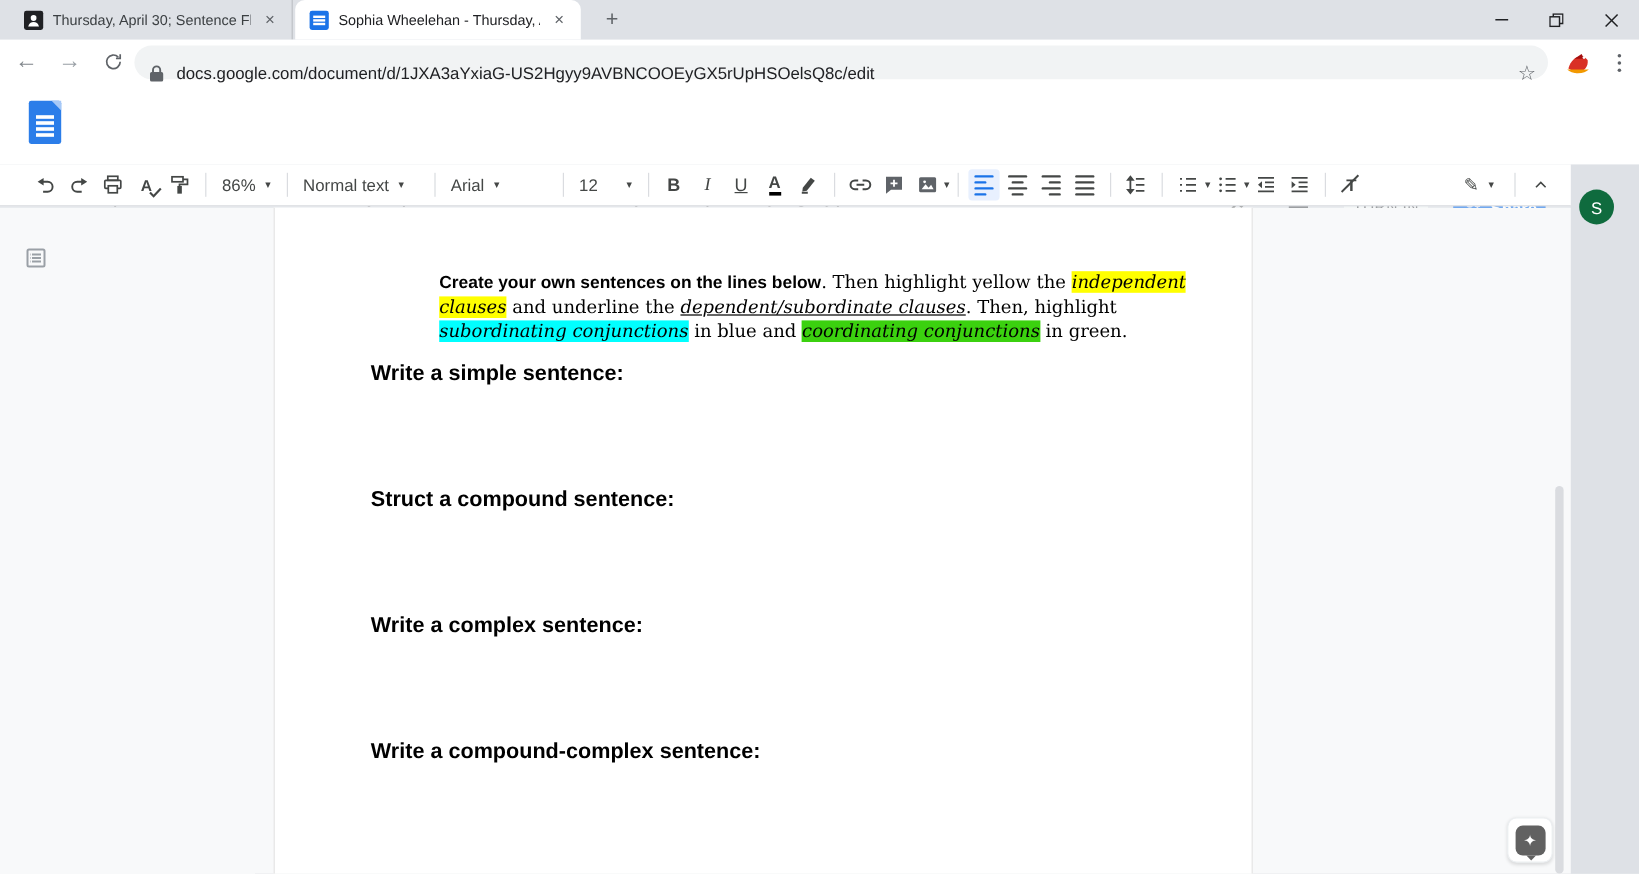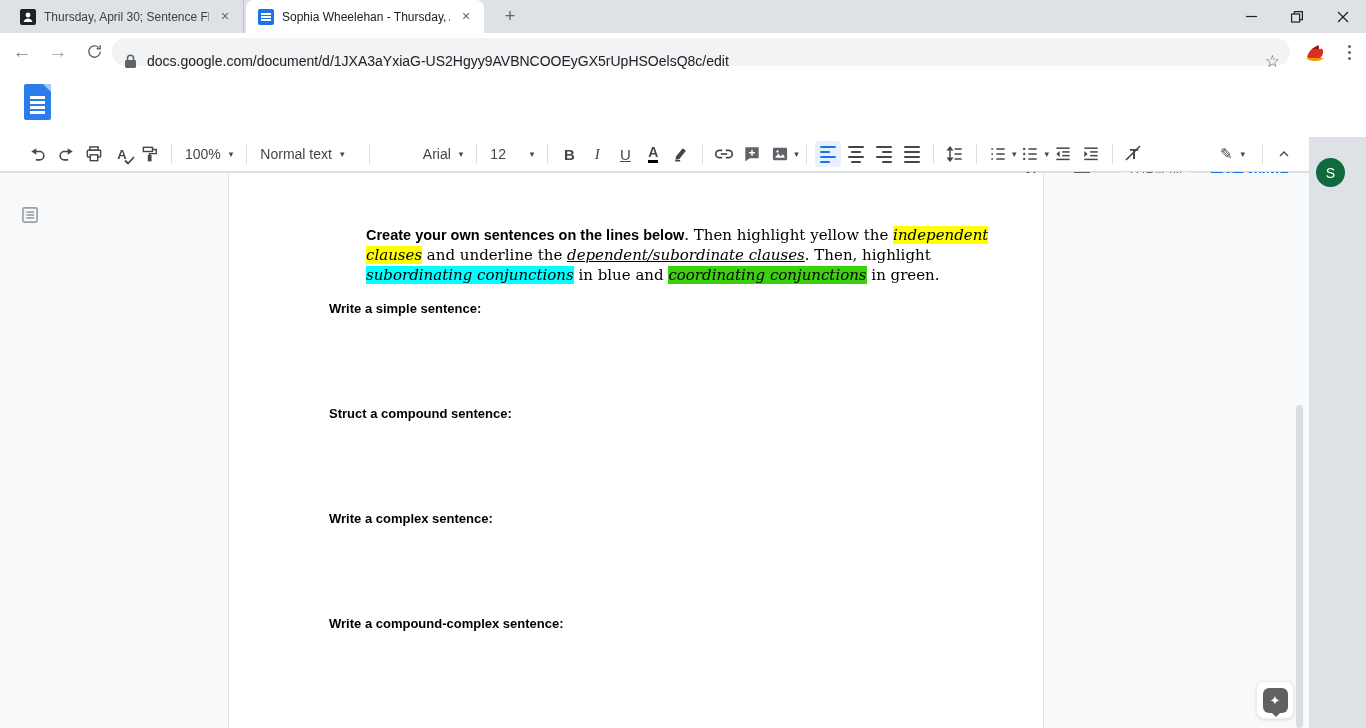--- a/index.html
+++ b/index.html
@@ -87,22 +87,22 @@
   .outline-btn { position:absolute; left:20px; top:32px; width:20px; height:20px; }
   .page { position:absolute; left:228px; top:0; width:816px; height:555px; background:#fff;
           border-left:1px solid #e4e4e4; border-right:1px solid #e4e4e4; }
   .doc-text { font-family:"DejaVu Serif", serif; font-size:15px; line-height:20px; color:#000; }
   .intro { position:absolute; left:96px; top:52px; width:628px;margin-left:41px; }
   .intro b { font-family:"Liberation Sans", sans-serif; font-size:14.5px; }
   .hl-y { background:#ffff00; font-style:italic; }
   .hl-c { background:#00ffff; font-style:italic; }
   .hl-g { background:#3bd10f; font-style:italic; }
   .und { font-style:italic; text-decoration:underline; }
-  .prompt { position:absolute; left:100px; font-family:"Liberation Sans", sans-serif;
-            font-weight:bold; font-size:13px; color:#000; }
+  .prompt { position:absolute; left:80px; font-family:"Liberation Sans", sans-serif;
+            font-weight:bold; font-size:18px; color:#000; }
   .p0{top:128px} .p1{top:233px} .p2{top:338px} .p3{top:443px}
   .vscroll { position:absolute; left:1296px; top:232px; width:7px; height:323px; background:#dadce0;
              border-radius:4px; }
   .explore-btn { position:absolute; left:1256px; top:508px; width:38px; height:38px; background:#fff;
                  border:1px solid #eceff1; border-radius:8px; box-shadow:0 1px 3px rgba(0,0,0,.12);
                  display:flex; align-items:center; justify-content:center; }
   .explore-inner { width:25px; height:25px; background:#616161; border-radius:6px; color:#fff;
                    font-size:13px; display:flex; align-items:center; justify-content:center; position:relative; }
   .explore-inner::after { content:""; position:absolute; bottom:-4px; left:9px; border-style:solid;
         border-width:4px 4px 0 4px; border-color:#616161 transparent transparent transparent; }
@@ -269,30 +269,30 @@
     </div>
     <div class="tbtn">
       <svg width="20" height="20" viewBox="0 0 24 24" fill="none" stroke="#444746" stroke-width="1.7">
           <rect x="4" y="4" width="11" height="5"></rect>
           <path d="M15 6.5h4.5v5H11.5v2.5"></path>
           <rect x="10.2" y="14" width="2.8" height="6" fill="#444746"></rect>
         </svg>
     </div>
     <div class="tsep"></div>
     <div class="tdrop">
-      <span>100%</span>
+      <span>86%</span>
       <span class="caret">▾</span>
     </div>
     <div class="tsep"></div>
     <div class="tdrop" style="width:108px;justify-content:flex-start">
       <span>Normal text</span>
       <span class="caret">▾</span>
     </div>
     <div class="tsep"></div>
-    <div class="tdrop" style="width:92px;justify-content:flex-end">
+    <div class="tdrop" style="width:92px;justify-content:flex-start">
       <span>Arial</span>
       <span class="caret">▾</span>
     </div>
     <div class="tsep"></div>
     <div class="tdrop" style="width:56px;justify-content:space-between">
       <span>12</span>
       <span class="caret">▾</span>
     </div>
     <div class="tsep"></div>
     <div class="tbtn glyph-b">B</div>

